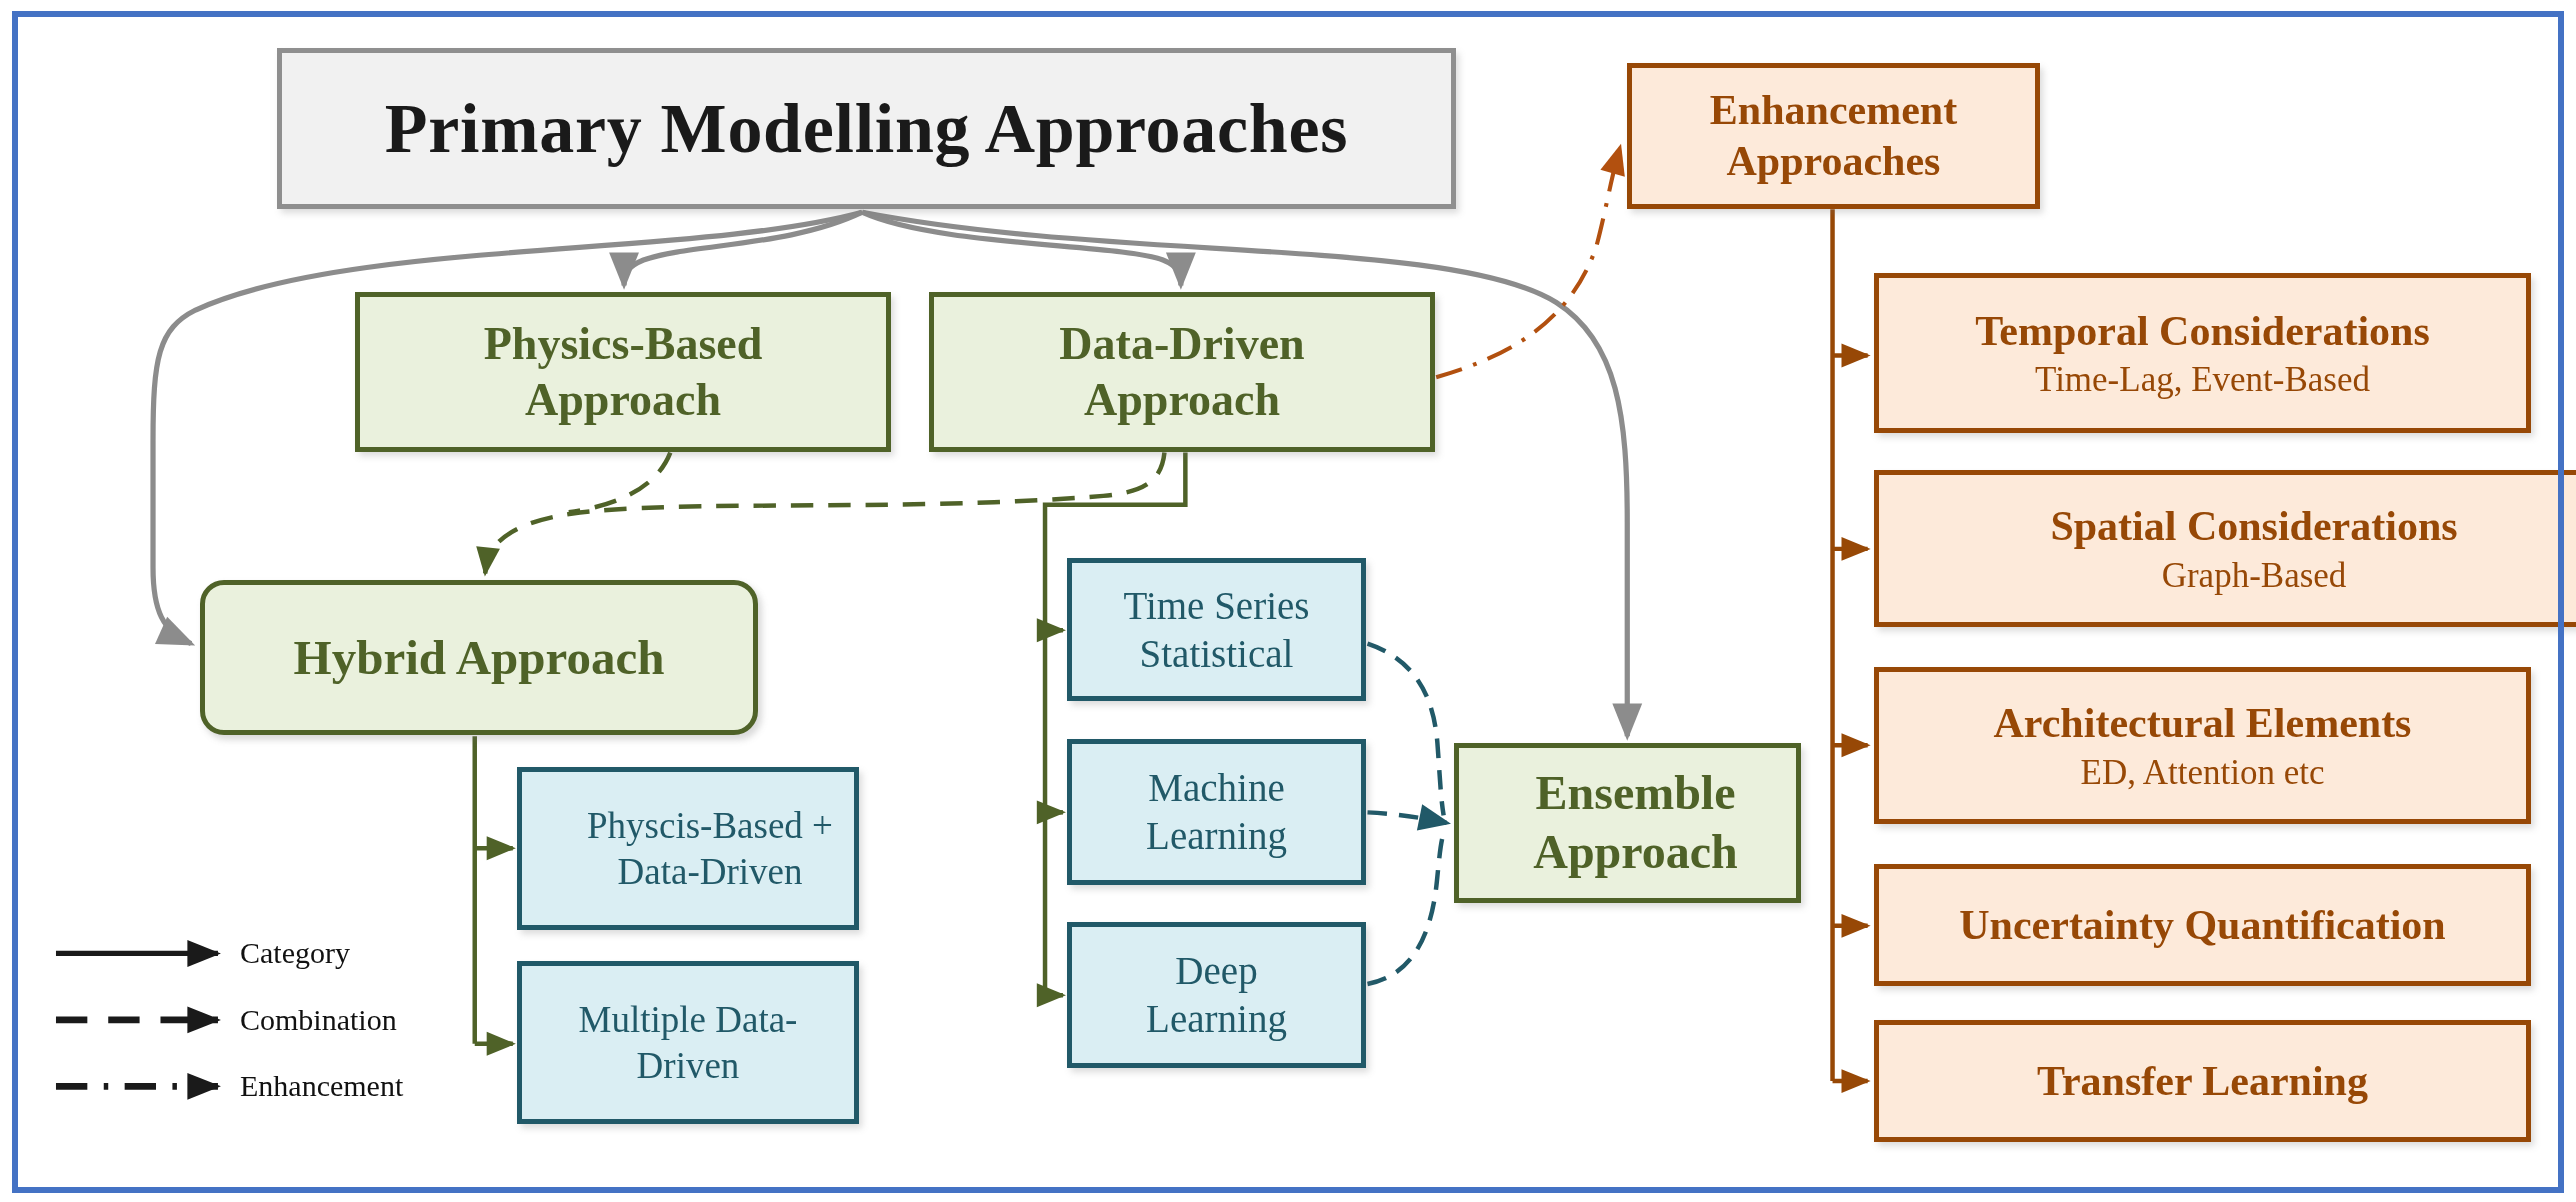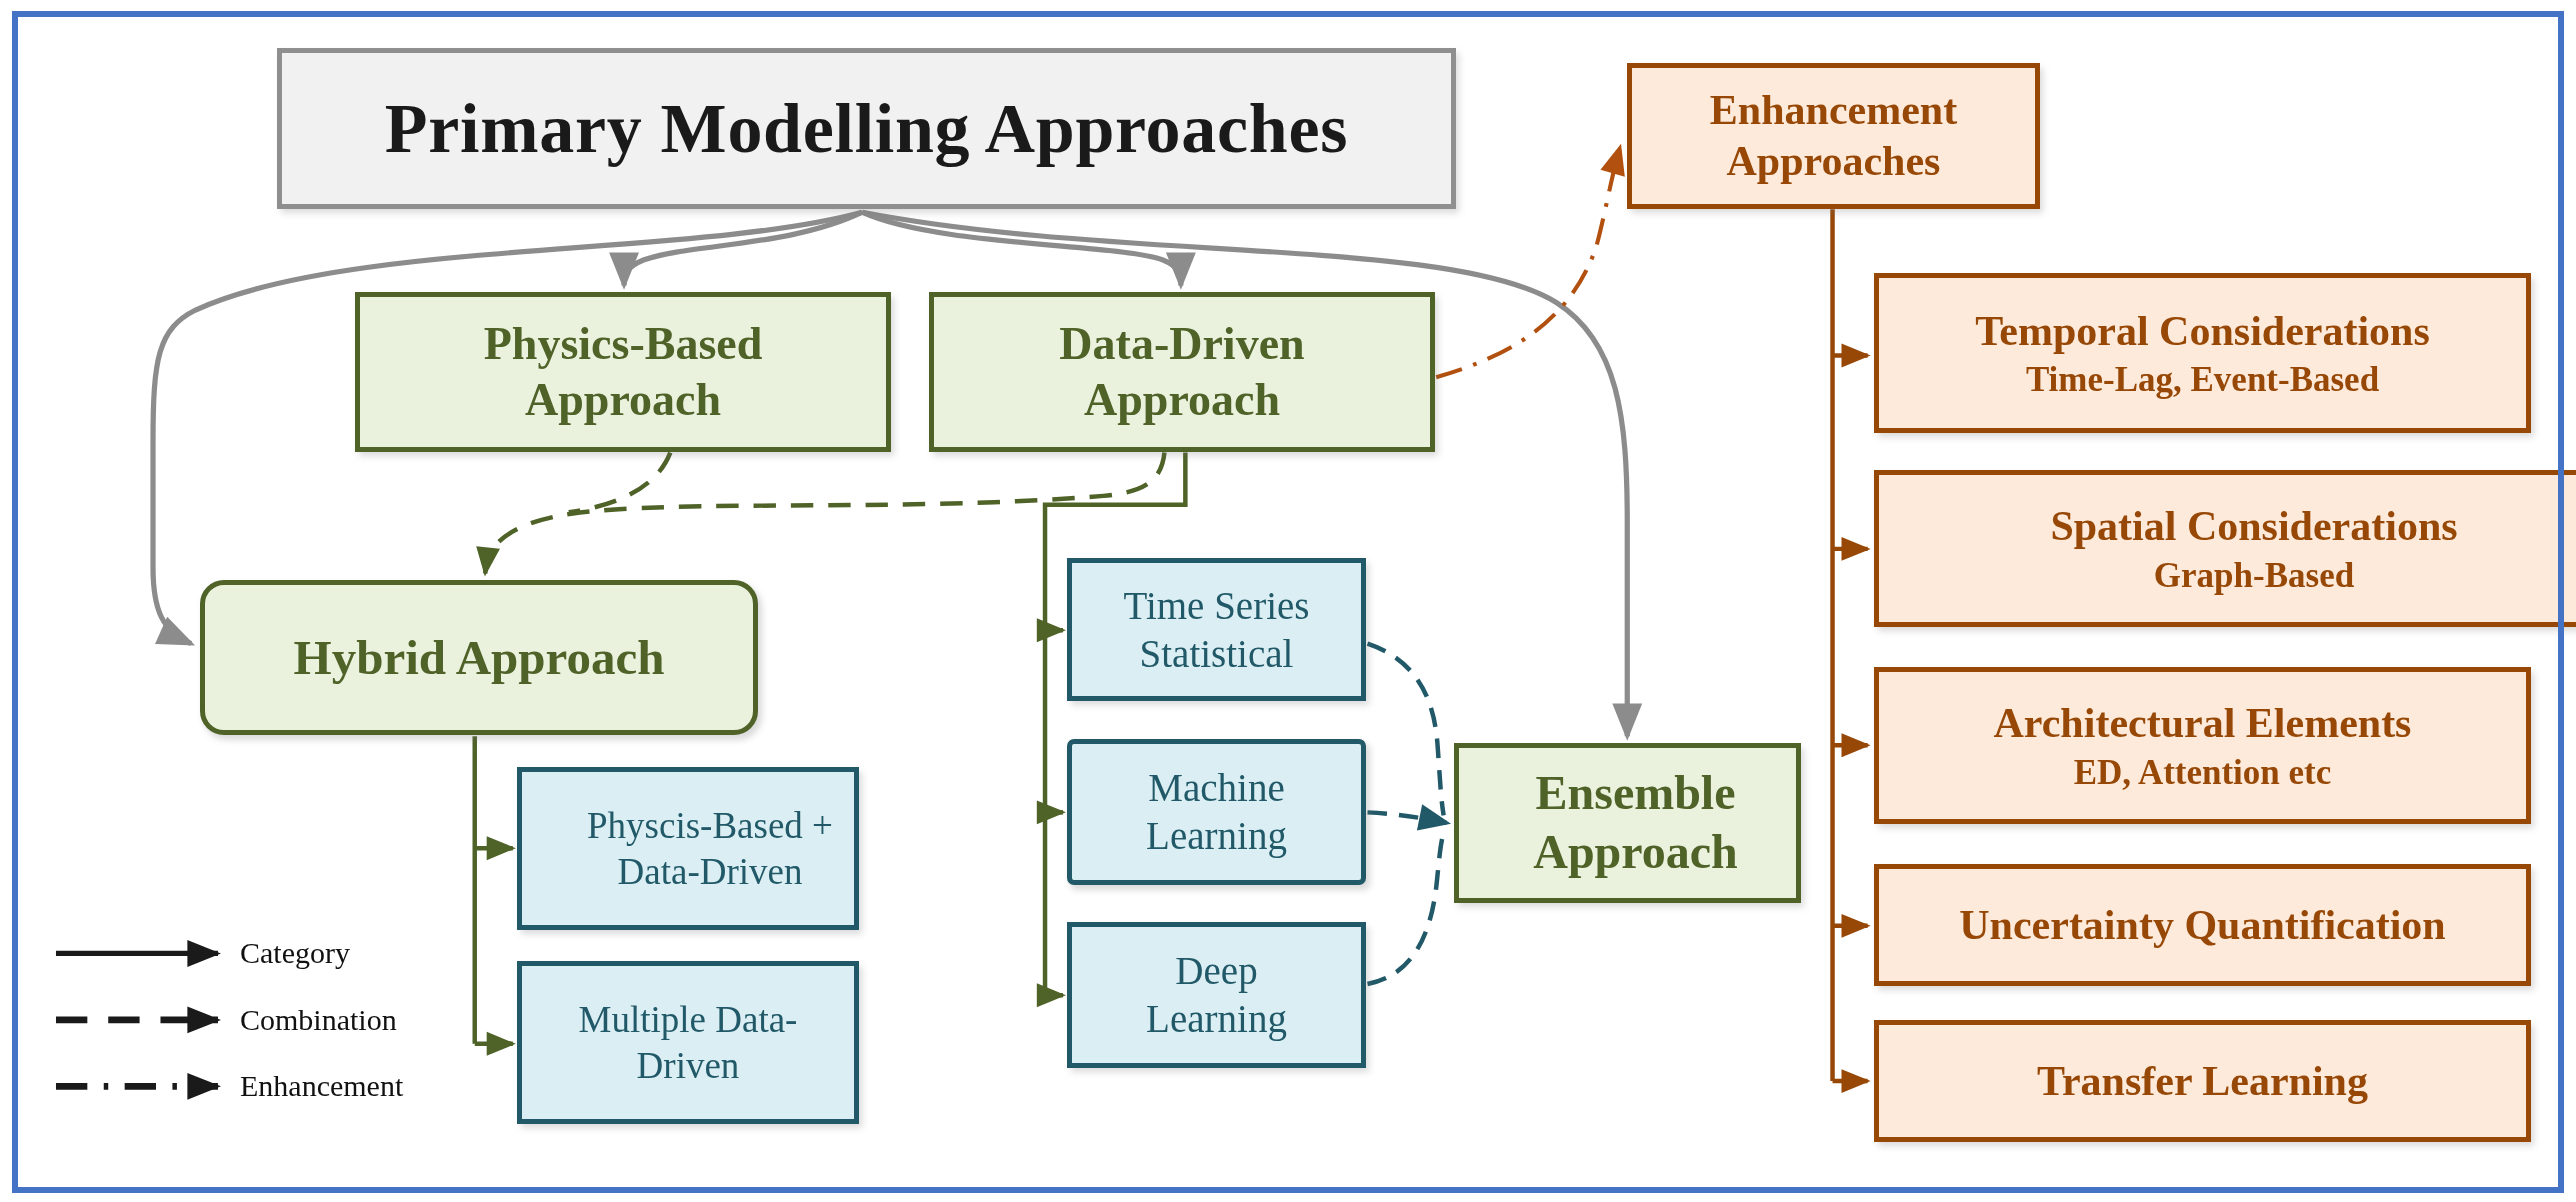--- a/index.html
+++ b/index.html
@@ -28,21 +28,21 @@
     font-size:70px;font-weight:700;letter-spacing:0.7px;
   }
   .green{background:#eaf1dd;border:5.2px solid #4f6228;color:#4f6228;font-weight:700;font-size:46px;}
   .green.hybrid{font-size:49px;}
   .green.ensemble{font-size:48px;padding-left:16px;}
   .blue{background:#daeef3;border:5.2px solid #215968;color:#215968;font-weight:400;font-size:39px;}
   .blue.small{font-size:37px;}
   .orange{background:#fdeada;border:5.2px solid #974806;color:#974806;}
   .orange.parent{font-weight:700;font-size:42px;}
   .orange .t{font-weight:700;font-size:42px;line-height:1.3;}
-  .orange .sub{font-weight:700;font-size:35px;line-height:1.25;}
+  .orange .sub{font-weight:400;font-size:35px;line-height:1.25;}
   .orange .sub:empty{display:none;}
   .legend-label{
     position:absolute;color:#111111;font-size:30px;font-weight:400;
     transform:translateY(-50%);white-space:nowrap;
   }
 </style>
 </head>
 <body>
 
 <div class="canvas">
@@ -134,21 +134,21 @@
   <div class="box blue small" style="left:517px;top:961px;width:342px;height:163px;">
     <span class="lbl">Multiple Data-
 Driven</span>
   </div>
 
   <div class="box blue" style="left:1067px;top:558px;width:299px;height:143px;">
     <span class="lbl">Time Series
 Statistical</span>
   </div>
 
-  <div class="box blue" style="left:1067px;top:739px;width:299px;height:146px;border-radius:7px;">
+  <div class="box blue" style="left:1067px;top:739px;width:299px;height:146px;">
     <span class="lbl">Machine
 Learning</span>
   </div>
 
   <div class="box blue" style="left:1067px;top:922px;width:299px;height:146px;">
     <span class="lbl">Deep
 Learning</span>
   </div>
 
   <div class="box green ensemble" style="left:1454px;top:743px;width:347px;height:160px;">

